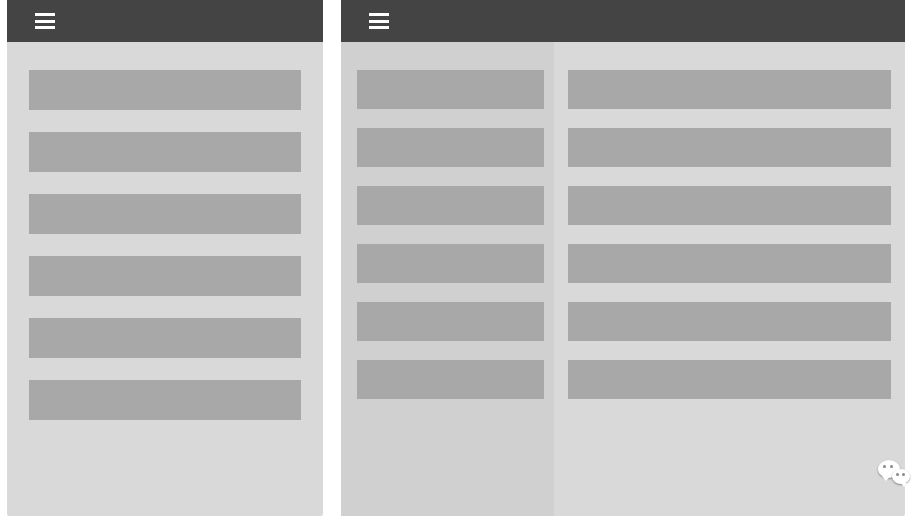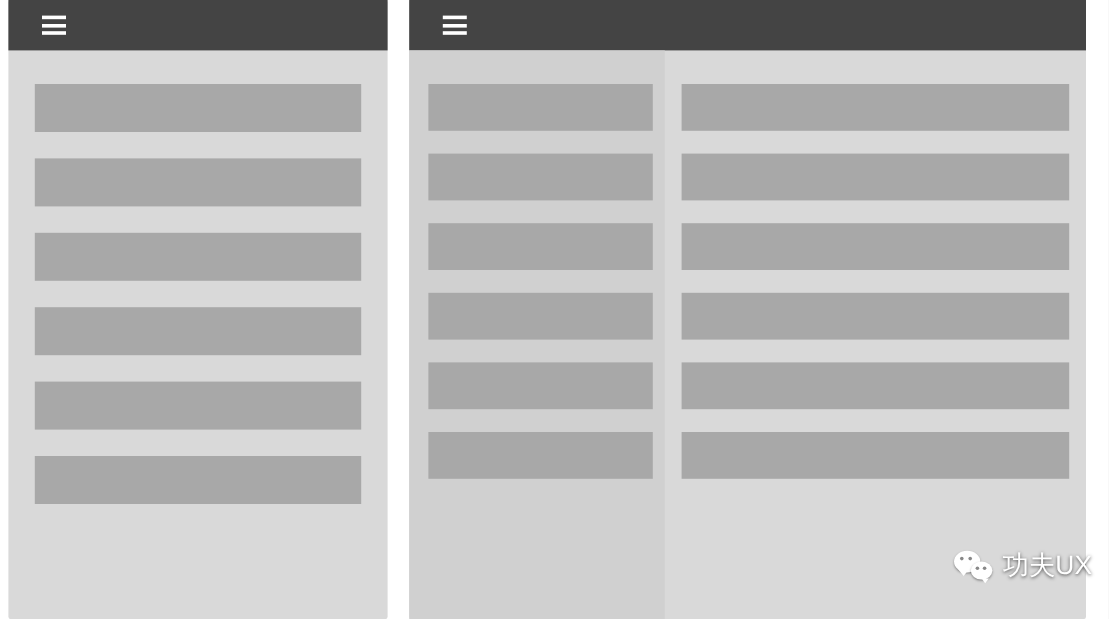--- a/index.html
+++ b/index.html
@@ -210,14 +210,13 @@
   <div class="wechat-icon">
     <div class="bubble-big">
       <div class="eye" style="top:5px;left:5px;"></div>
       <div class="eye" style="top:5px;left:12px;"></div>
     </div>
     <div class="bubble-small">
       <div class="eye" style="top:4px;left:4px;"></div>
       <div class="eye" style="top:4px;left:10px;"></div>
     </div>
   </div>
-  <span>功夫UX</span>
 </div>
 
 </body></html>

